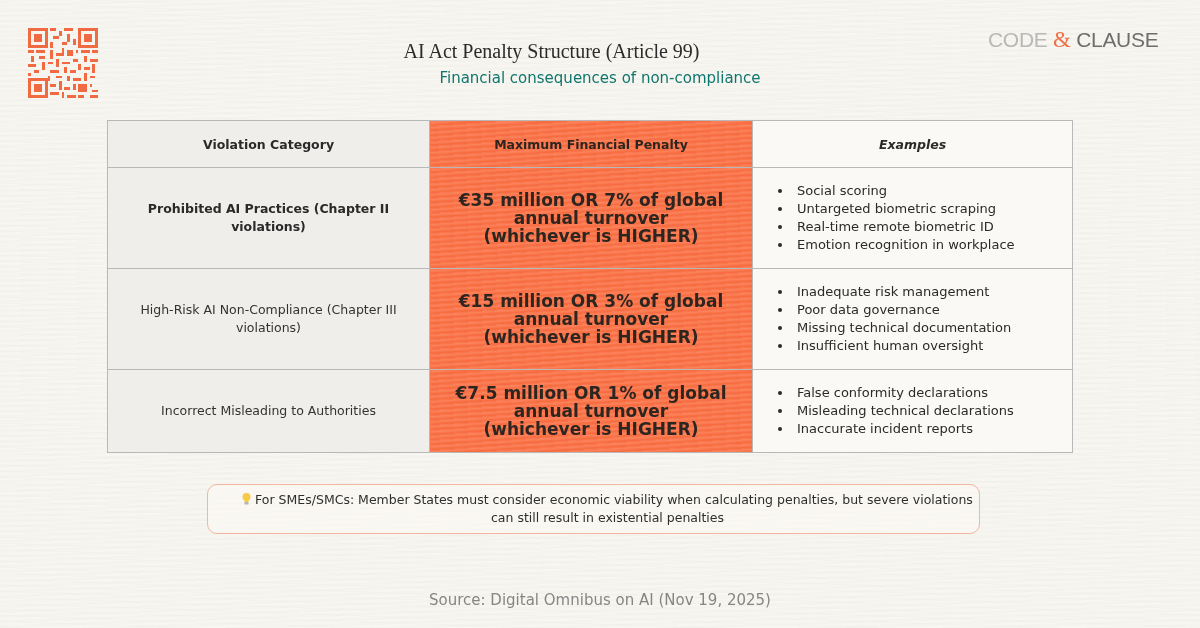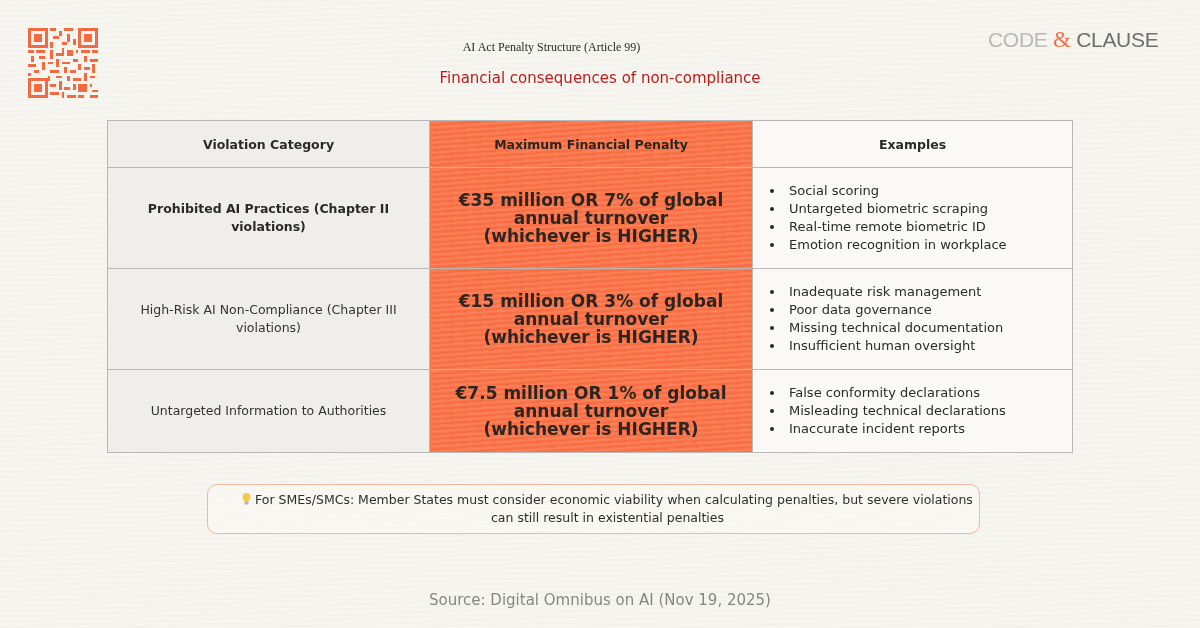--- a/index.html
+++ b/index.html
@@ -18,50 +18,50 @@
   .qr svg { width:70px; height:70px; display:block; }
   .brand {
     position:absolute; left:988px; top:27px; font-family:"Liberation Sans", sans-serif;
     font-size:21px; letter-spacing:-0.3px; white-space:nowrap;
   }
   .brand .b1 { color:#b9b9b9; }
   .brand .amp { color:#f0704a; font-family:"Liberation Serif", serif; font-size:23px; }
   .brand .b2 { color:#6e6e6e; }
   .title {
     position:absolute; left:0; width:1103px; top:40px; text-align:center;
-    font-family:"Liberation Serif", serif; font-size:12px; color:#2b2b2b;
+    font-family:"Liberation Serif", serif; font-size:20px; color:#2b2b2b;
   }
   .subtitle {
     position:absolute; left:0; width:1200px; top:69px; text-align:center;
-    font-size:15px; color:#b91c1c;
+    font-size:15px; color:#0f766e;
   }
   table.penalty {
     position:absolute; left:107px; top:120px; width:966px;
     border-collapse:collapse; table-layout:fixed;
     font-size:12.5px;
   }
   table.penalty td, table.penalty th {
     border:1px solid #b8b8b8; padding:0 14px; vertical-align:middle;
   }
   th { font-weight:bold; height:46px; font-size:12.5px; color:#2a2a2a; }
   .c1 { width:293px; background:#efeeea; text-align:center; }
   .c2 { width:294px; text-align:center; font-weight:bold; color:#2d2620;
         background:#fb7044;
         background-image:
           repeating-linear-gradient(176deg, rgba(255,255,255,0.10) 0px, rgba(255,255,255,0.10) 2px, rgba(180,40,0,0.06) 3px, rgba(180,40,0,0.06) 5px),
           repeating-linear-gradient(4deg, rgba(255,255,255,0.06) 0px, transparent 2px, transparent 7px); }
   .c3 { background:#faf9f5; text-align:left; }
-  th.c3 { text-align:center; }
+  th.c3 { text-align:center;font-style:italic; }
   tr.r1 td { height:100px; }
   tr.r2 td { height:100px; }
   tr.r3 td { height:82px; }
   .cat-bold { font-weight:bold; }
   .cat-norm { font-weight:normal; color:#333; }
   .pen { line-height:18px; font-size:17px; }
-  ul.ex { margin:0; padding:0 0 0 18px; line-height:18px; font-size:13px; color:#2a2a2a; }
+  ul.ex { margin:8px; padding:0 0 0 18px; line-height:18px; font-size:13px; color:#2a2a2a; }
   ul.ex li { padding-left:4px; }
   .cat { line-height:18px; font-size:12.5px; }
   .note {
     position:absolute; left:207px; top:484px; width:773px; height:50px;
     border:1px solid #f1b7a0; border-radius:10px; box-sizing:border-box;
     text-align:center; font-size:12.5px; line-height:18px; color:#2e2e2e;
     padding-top:6px; background:rgba(255,252,247,0.4);padding-left:28px;
   }
   .bulb { display:inline-block; width:9px; height:12px; vertical-align:-1px; margin-right:4px; }
   .source {
@@ -188,21 +188,21 @@
       <ul class="ex">
         <li>Inadequate risk management</li>
         <li>Poor data governance</li>
         <li>Missing technical documentation</li>
         <li>Insufficient human oversight</li>
       </ul>
     </td>
   </tr>
   <tr class="r3">
     <td class="c1">
-          <div class="cat cat-norm">Untargeted Information to Authorities</div>
+          <div class="cat cat-norm">Incorrect Misleading to Authorities</div>
         </td>
     <td class="c2">
           <div class="pen"><span>€7.5 million OR 1% of global annual turnover</span><br><span>(whichever is HIGHER)</span></div>
         </td>
     <td class="c3">
       <ul class="ex">
         <li>False conformity declarations</li>
         <li>Misleading technical declarations</li>
         <li>Inaccurate incident reports</li>
       </ul>

